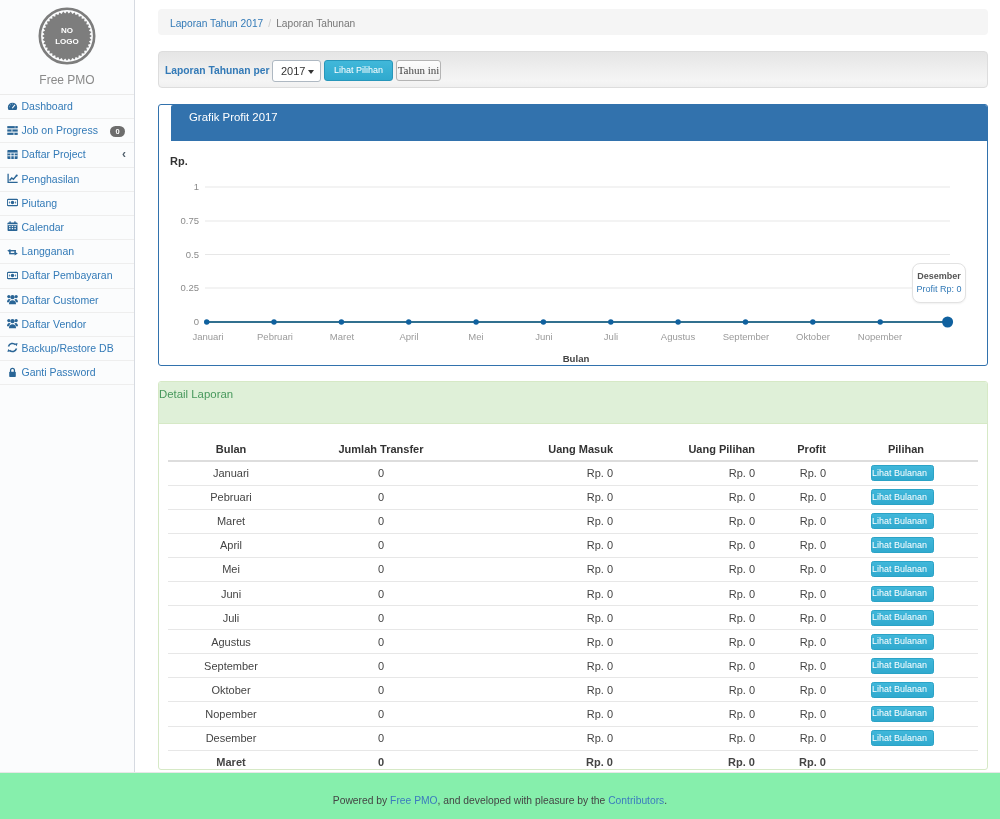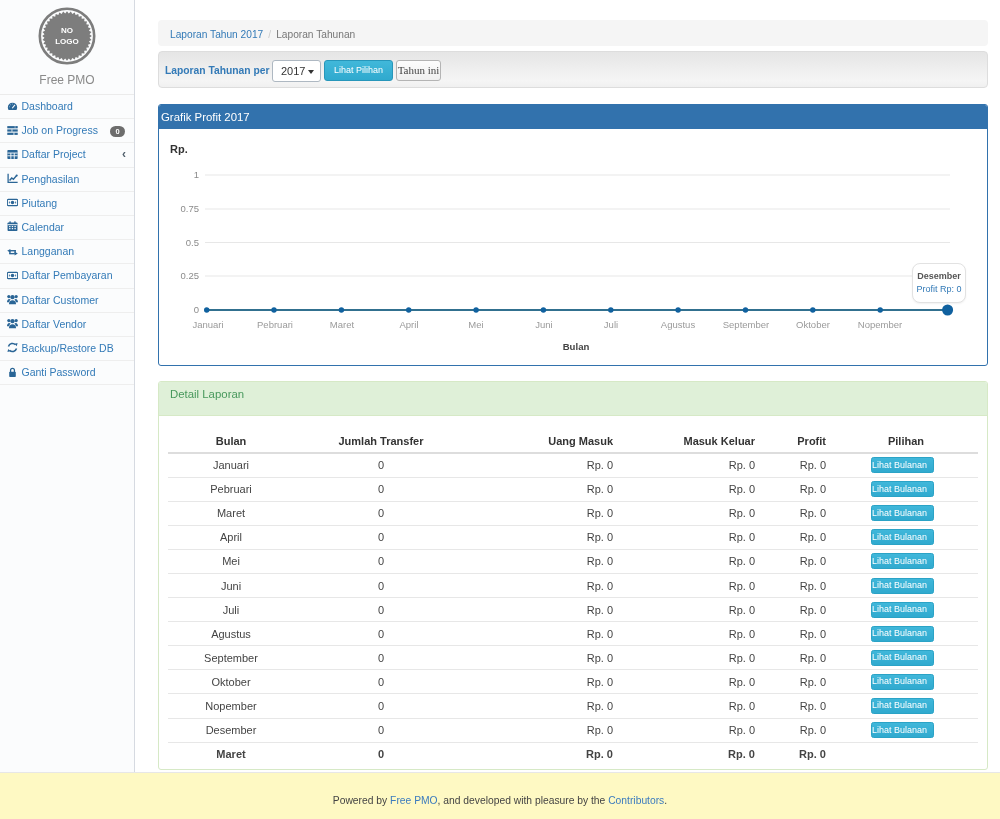--- a/index.html
+++ b/index.html
@@ -9,46 +9,46 @@
 .logo-wrap { height:95px; border-bottom:1px solid #ebebeb; text-align:center; padding-top:6.5px; }
 .logo-circle { margin:0 auto; width:58px; height:58px; }
 .freepmo { margin-top:8px; color:#8a8a8a; font-size:12px; }
 .menu { list-style:none; }
 .menu li { height:24.2px; border-bottom:1px solid #eeeeee; position:relative; }
 .menu li a { display:block; padding:0 8px 0 7px; color:#337ab7; font-size:10.5px; line-height:23px; white-space:nowrap; }
 .menu .ic { display:inline-block; width:11px; height:11px; vertical-align:-1.5px; margin-right:3.5px; }
 .badge0 { position:absolute; right:9px; top:6.5px; background:#6d6d6d; color:#fff; border-radius:5.5px; font-size:7.5px; font-weight:bold; width:15px; height:11px; line-height:11px; text-align:center; }
 .chev { position:absolute; right:8px; top:0; color:#51606d; font-size:12px; line-height:23px; font-weight:bold; }
 .content { position:absolute; left:148px; top:0; width:852px; }
-.breadcrumb { position:absolute; left:10px; top:20px; width:830px; height:26px; background:#f5f5f5; border-radius:4px; padding:8.5px 12px 0; font-size:10.2px; color:#777; }
+.breadcrumb { position:absolute; left:10px; top:9px; width:830px; height:26px; background:#f5f5f5; border-radius:4px; padding:8.5px 12px 0; font-size:10.2px; color:#777; }
 .breadcrumb a { color:#337ab7; }
 .breadcrumb .sep { color:#ccc; padding:0 5px; }
 .panel2 { position:absolute; left:10px; top:51px; width:830px; height:37px; background:linear-gradient(#e5e5e5,#f5f5f5 82%,#f0f0f0); border:1px solid #ddd; border-radius:4px; }
 .panel2 .lbl { position:absolute; left:6px; top:12.6px; color:#337ab7; font-weight:bold; font-size:10.3px; }
 .sel { position:absolute; left:113px; top:7.6px; width:49px; height:22px; background:#fff; border:1px solid #aeb8c2; border-radius:3px; font-size:11px; color:#333; padding:4px 0 0 8px; }
 .sel .arr { position:absolute; right:6px; top:9px; width:0; height:0; border-left:3.5px solid transparent; border-right:3.5px solid transparent; border-top:4px solid #333; }
 .btn-info2 { position:absolute; left:165px; top:7.5px; width:69px; height:21px; background:linear-gradient(#41b8da,#2fa9ce); border:1px solid #2796ba; border-radius:3px; color:#fff; font-size:9px; text-align:center; line-height:19px; }
 .btn-def { position:absolute; left:237px; top:7.5px; width:45px; height:21px; background:linear-gradient(#fdfdfd,#eFeFef); border:1px solid #b4b4b4; border-radius:3px; color:#444; font-size:11px; text-align:center; line-height:19px;font-family:Liberation Serif, serif; }
 .chartpanel { position:absolute; left:10px; top:104px; width:830px; height:262px; background:#fff; border:1px solid #3272ad; border-radius:3px; }
-.chartpanel .hd { height:24px; background:#3272ad; color:#fff; font-size:11.4px; padding-left:2px; line-height:24px; border-radius:2px 2px 0 0; }
+.chartpanel .hd { height:36px; background:#3272ad; color:#fff; font-size:11.4px; padding-left:18px; line-height:24px; border-radius:2px 2px 0 0;margin-left:12px; }
 .tooltipbox { position:absolute; left:753px; top:158px; width:54px; height:40px; background:#fff; border:1px solid #e2e2e2; border-radius:8px; box-shadow:0 1px 2px rgba(0,0,0,0.06); text-align:center; padding-top:7px; }
 .tooltipbox .t1 { font-weight:bold; color:#555; font-size:9px; }
 .tooltipbox .t2 { color:#337ab7; font-size:9px; margin-top:3px; }
 .detailpanel { position:absolute; left:10px; top:381px; width:830px; height:389px; background:#fff; border:1px solid #d6e9c6; border-radius:3px; }
-.detailpanel .hd { height:34px; background:#dff0d8; color:#47985c; font-size:11.4px; padding-left:11px; line-height:24px; border-bottom:1px solid #d6e9c6; border-radius:2px 2px 0 0; }
+.detailpanel .hd { height:42px; background:#dff0d8; color:#47985c; font-size:11.4px; padding-left:0; line-height:24px; border-bottom:1px solid #d6e9c6; border-radius:2px 2px 0 0; }
 .detailpanel .body { padding:13px 9px; }
 table.rpt { border-collapse:collapse; table-layout:fixed; width:810px; font-size:11px; }
 table.rpt th { font-weight:bold; color:#333; padding:4.5px 8px 4px; border-bottom:2px solid #ddd; line-height:14px; }
 table.rpt td { padding:4.55px 8px; border-top:1px solid #e7e7e7; color:#444; vertical-align:middle; line-height:14px; }
 table.rpt tbody tr:first-child td { border-top:none; }
 .tc { text-align:center; } .tr { text-align:right; }
 table.rpt td.cbtn { padding-top:3.5px; padding-bottom:3.5px; }
 .btn-xs { display:block; margin:0 0 0 29px; width:63px; background:linear-gradient(#40b7da,#30aacf); border:1px solid #2ba3c6; border-radius:2.5px; color:#fff; font-size:9px; padding:2.5px 0; line-height:9px; text-align:left; }
 .totrow td { font-weight:bold; color:#333; }
-.footer { position:absolute; left:0; top:772px; width:1000px; height:47px; background:#fef9c3; border-top:1px solid #e7e7e7; text-align:center; padding-top:22px; font-size:10.3px; color:#444; }
+.footer { position:absolute; left:0; top:772px; width:1000px; height:47px; background:#86efac; border-top:1px solid #e7e7e7; text-align:center; padding-top:22px; font-size:10.3px; color:#444; }
 .footer a { color:#3b7bbe; }
 </style>
 </head>
 <body>
 <div class="sidebar">
   <div class="logo-wrap">
     <div class="logo-circle">
       <svg width="58" height="58" viewBox="0 0 58 58">
         <circle cx="29" cy="29" r="27.2" fill="none" stroke="#7d7d7d" stroke-width="2.6"></circle>
         <path d="M53.80,29.00L51.53,30.77L53.49,32.88L50.98,34.28L52.59,36.66L49.88,37.65L51.10,40.26L48.27,40.81L49.06,43.58L46.19,43.68L46.54,46.54L43.68,46.19L43.58,49.06L40.81,48.27L40.26,51.10L37.65,49.88L36.66,52.59L34.28,50.98L32.88,53.49L30.77,51.53L29.00,53.80L27.23,51.53L25.12,53.49L23.72,50.98L21.34,52.59L20.35,49.88L17.74,51.10L17.19,48.27L14.42,49.06L14.32,46.19L11.46,46.54L11.81,43.68L8.94,43.58L9.73,40.81L6.90,40.26L8.12,37.65L5.41,36.66L7.02,34.28L4.51,32.88L6.47,30.77L4.20,29.00L6.47,27.23L4.51,25.12L7.02,23.72L5.41,21.34L8.12,20.35L6.90,17.74L9.73,17.19L8.94,14.42L11.81,14.32L11.46,11.46L14.32,11.81L14.42,8.94L17.19,9.73L17.74,6.90L20.35,8.12L21.34,5.41L23.72,7.02L25.12,4.51L27.23,6.47L29.00,4.20L30.77,6.47L32.88,4.51L34.28,7.02L36.66,5.41L37.65,8.12L40.26,6.90L40.81,9.73L43.58,8.94L43.68,11.81L46.54,11.46L46.19,14.32L49.06,14.42L48.27,17.19L51.10,17.74L49.88,20.35L52.59,21.34L50.98,23.72L53.49,25.12L51.53,27.23Z" fill="#7d7d7d"></path>
@@ -290,21 +290,21 @@
             <col style="width:153px">
             <col style="width:142px">
             <col style="width:71px">
             <col style="width:144px">
           </colgroup>
         <thead>
           <tr>
               <th class="tc">Bulan</th>
               <th class="tc">Jumlah Transfer</th>
               <th class="tr">Uang Masuk</th>
-              <th class="tr">Masuk Keluar</th>
+              <th class="tr">Uang Pilihan</th>
               <th class="tr">Profit</th>
               <th class="tc">Pilihan</th>
             </tr>
         </thead>
         <tbody>
           <tr>
               <td class="tc">Januari</td>
               <td class="tc">0</td>
               <td class="tr">Rp. 0</td>
               <td class="tr">Rp. 0</td>

